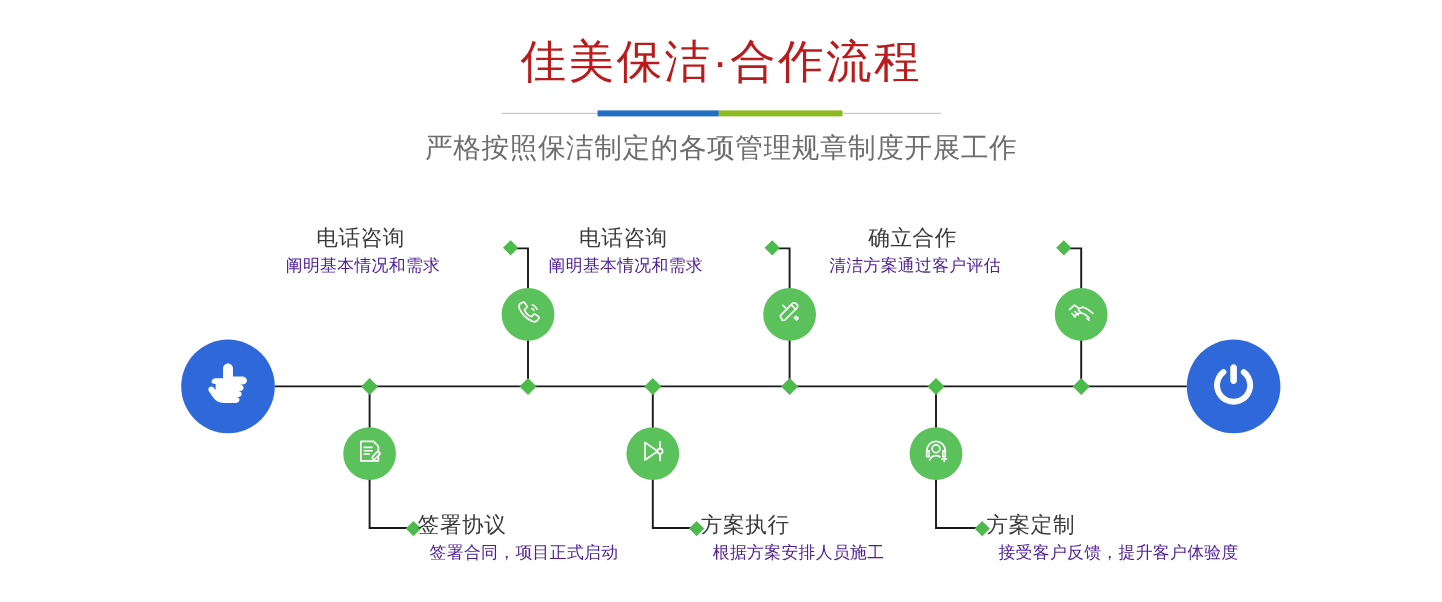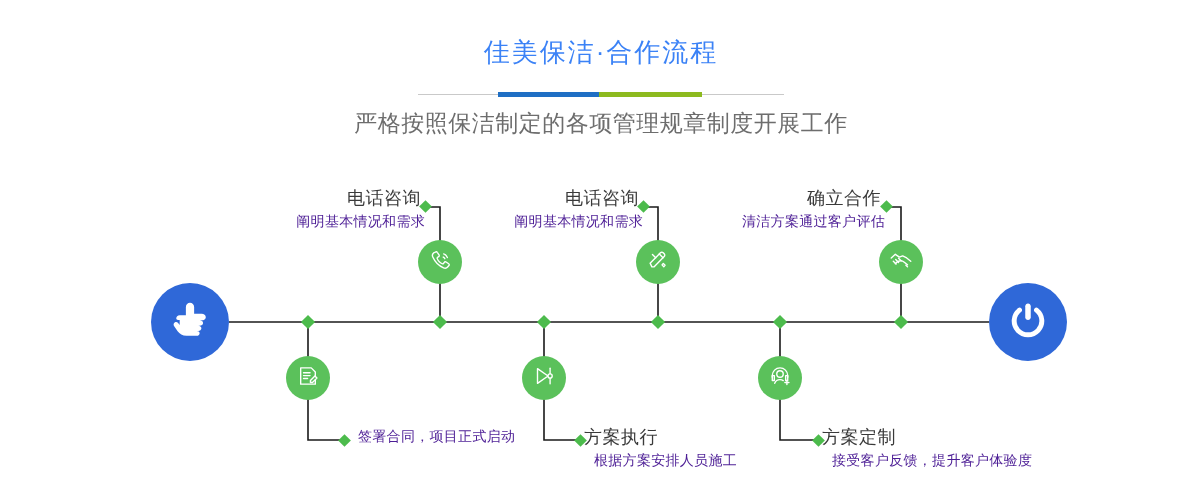--- a/index.html
+++ b/index.html
@@ -19,23 +19,23 @@
 
   
   .header {
     position: absolute;
     left: 0;
     top: 26px;
     width: 1202px;
     text-align: center;
   }
   .title {
-    font-size: 26px;
+    font-size: 38px;
     font-weight: 400;
-    color: #3b82f6;
+    color: #b91c1c;
     letter-spacing: 2px;
     line-height: 52px;
     white-space: nowrap;
   }
   .divider {
     position: relative;
     width: 366px;
     height: 12px;
     margin: 11px auto 0 auto;
   }
@@ -119,21 +119,21 @@
     color: #3a3a3a;
     line-height: 24px;
     letter-spacing: 0.5px;
   }
   .label .lbl-desc {
     font-size: 14px;
     color: #4c1d95;
     line-height: 22px;
     letter-spacing: 0.3px;
   }
-  .label.top-label { text-align: right; }
+  .label.top-label { text-align: center; }
   .label.top-label .lbl-title { padding-right: 4px; }
   .label.bot-label { text-align: left; }
   .label.bot-label .lbl-title { padding-left: 4px; }
 
   
   .lp-1 { left: 180px; top: 186px; width: 245px; }
   .lp-2 { left: 400px; top: 186px; width: 243px; }
   .lp-3 { left: 640px; top: 186px; width: 245px; }
 
   
@@ -281,20 +281,21 @@
     <div class="lbl-title">电话咨询</div>
     <div class="lbl-desc">阐明基本情况和需求</div>
   </div>
 
   <div class="label top-label lp-3">
     <div class="lbl-title">确立合作</div>
     <div class="lbl-desc">清洁方案通过客户评估</div>
   </div>
 
   <div class="label bot-label lp-4">
+    <div class="lbl-title">签署协议</div>
     <div class="lbl-desc">签署合同，项目正式启动</div>
   </div>
 
   <div class="label bot-label lp-5">
     <div class="lbl-title">方案执行</div>
     <div class="lbl-desc">根据方案安排人员施工</div>
   </div>
 
   <div class="label bot-label lp-6">
     <div class="lbl-title">方案定制</div>

